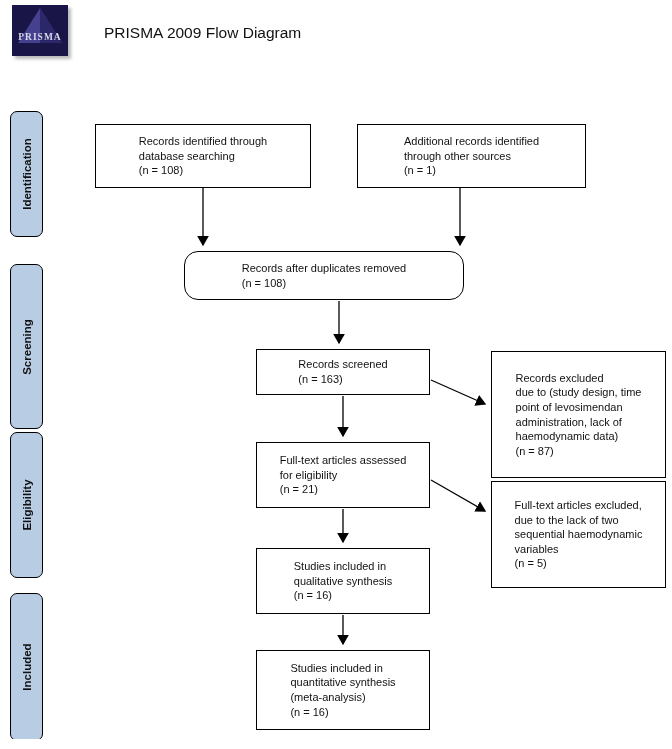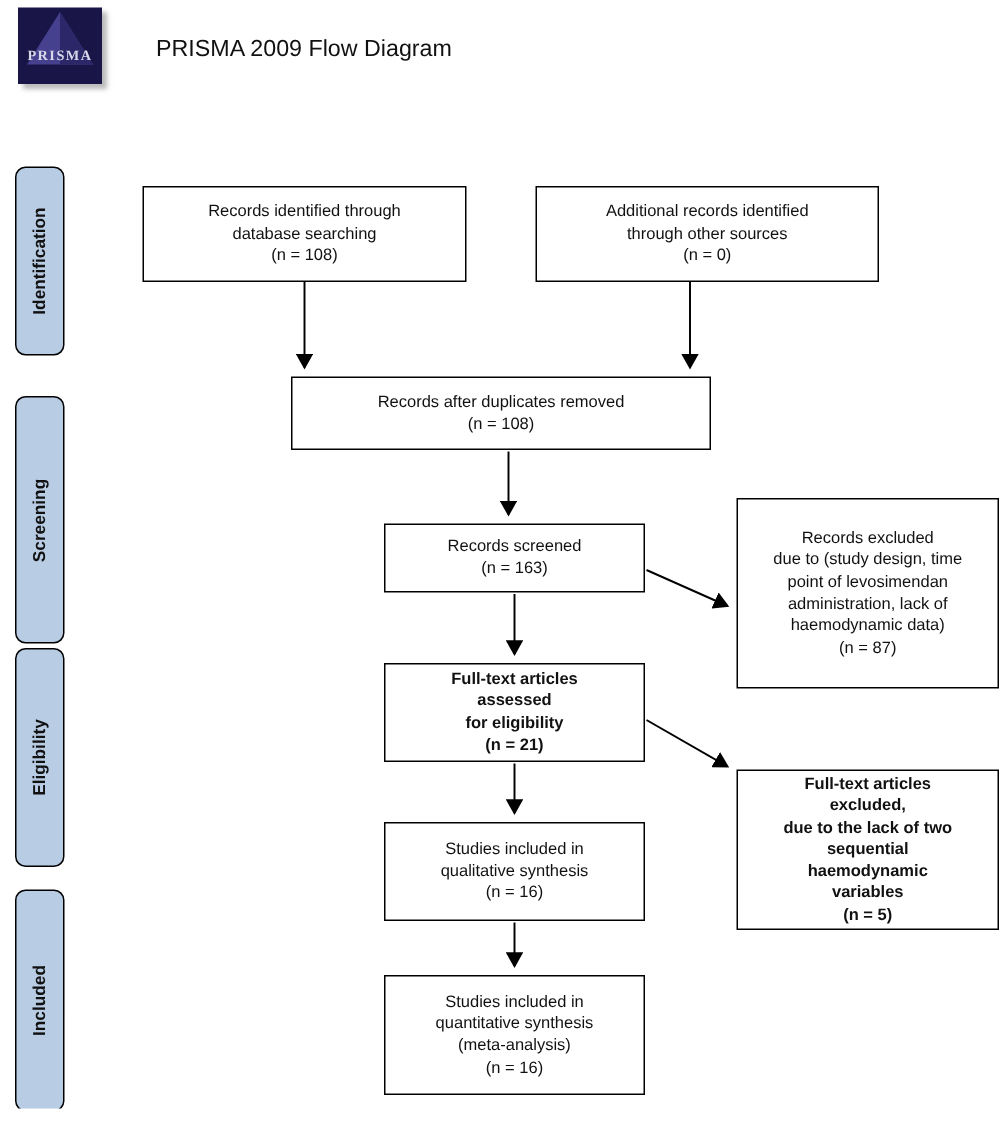--- a/index.html
+++ b/index.html
@@ -11,21 +11,21 @@
   .title { position: absolute; left: 104px; top: 24px; font-size: 15.5px; font-weight: normal; color: #111; }
 
   .stage { position: absolute; left: 10px; width: 33px; background: #b8cce4;
            border: 1px solid #000; border-radius: 7px; box-sizing: border-box; }
   .stage span { position: absolute; top: 50%; left: 50%;
                 transform: translate(-50%,-50%) rotate(-90deg);
                 white-space: nowrap; font-weight: bold; font-size: 11.5px; color: #111; }
 
   .fbox { position: absolute; border: 1px solid #000; background: #fff;
           display: flex; align-items: center; justify-content: center;
-          text-align: center; font-size: 11px; line-height: 1.32; color: #111;
+          font-size: 11px; line-height: 1.32; color: #111;
           white-space: pre-line; padding: 2px 22px; box-sizing: border-box; }
 
   .arrows { position: absolute; left: 0; top: 0; pointer-events: none; }
   .bottom-rule { position: absolute; left: 0; top: 746px; width: 672px; height: 3px; background: #4a4a4a; }
 </style>
 </head>
 <body>
 
 <div class="figure">
 
@@ -49,35 +49,35 @@
   </div>
   <div class="stage" style="top:593px;height:148px;">
     <span>Included</span>
   </div>
 
   <div class="fbox" style="left:95px;top:124px;width:216px;height:64px;">Records identified through
 database searching
 (n = 108)</div>
   <div class="fbox" style="left:357px;top:124px;width:229px;height:64px;">Additional records identified
 through other sources
-(n = 0)</div>
-  <div class="fbox" style="left:194px;top:251px;width:280px;height:49px;">Records after duplicates removed
+(n = 1)</div>
+  <div class="fbox" style="left:184px;top:251px;width:280px;height:49px;border-radius:14px;">Records after duplicates removed
 (n = 108)</div>
   <div class="fbox" style="left:256px;top:349px;width:174px;height:46px;">Records screened
 (n = 163)</div>
-  <div class="fbox" style="left:491px;top:332px;width:175px;height:127px;">Records excluded
+  <div class="fbox" style="left:491px;top:351px;width:175px;height:127px;">Records excluded
 due to (study design, time
 point of levosimendan
 administration, lack of
 haemodynamic data)
 (n = 87)</div>
-  <div class="fbox" style="left:256px;top:442px;width:174px;height:66px;font-weight:bold;">Full-text articles assessed
+  <div class="fbox" style="left:256px;top:442px;width:174px;height:66px;">Full-text articles assessed
 for eligibility
 (n = 21)</div>
-  <div class="fbox" style="left:491px;top:513px;width:175px;height:107px;font-weight:bold;">Full-text articles excluded,
+  <div class="fbox" style="left:491px;top:481px;width:175px;height:107px;">Full-text articles excluded,
 due to the lack of two
 sequential haemodynamic
 variables
 (n = 5)</div>
   <div class="fbox" style="left:256px;top:548px;width:174px;height:66px;">Studies included in
 qualitative synthesis
 (n = 16)</div>
   <div class="fbox" style="left:256px;top:650px;width:174px;height:80px;">Studies included in
 quantitative synthesis
 (meta-analysis)

